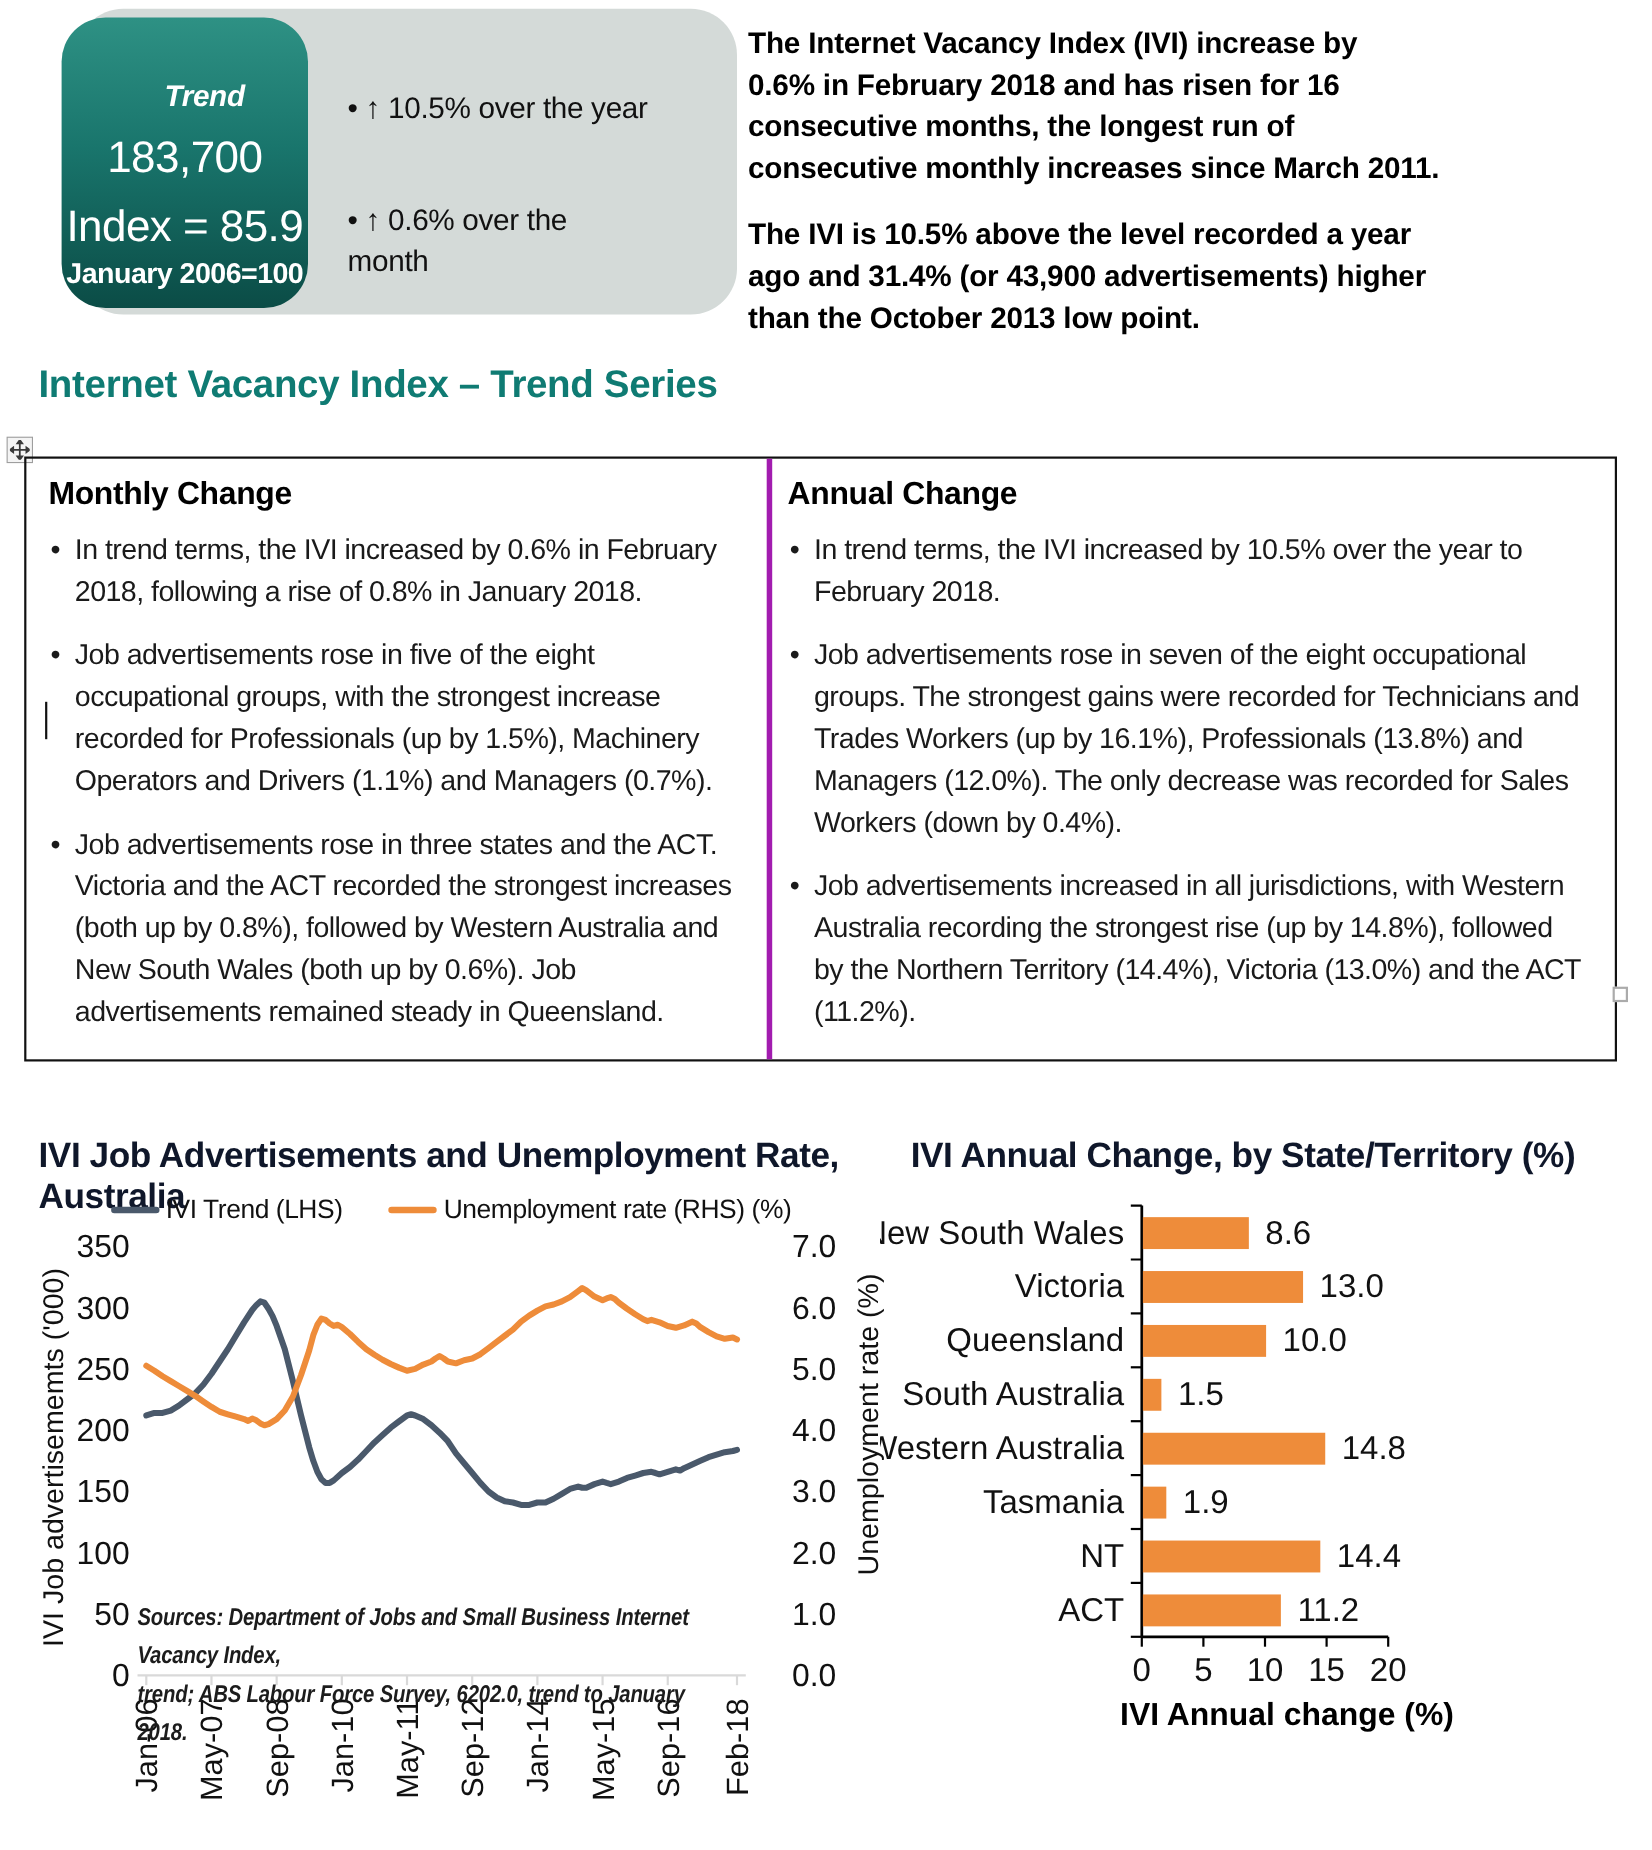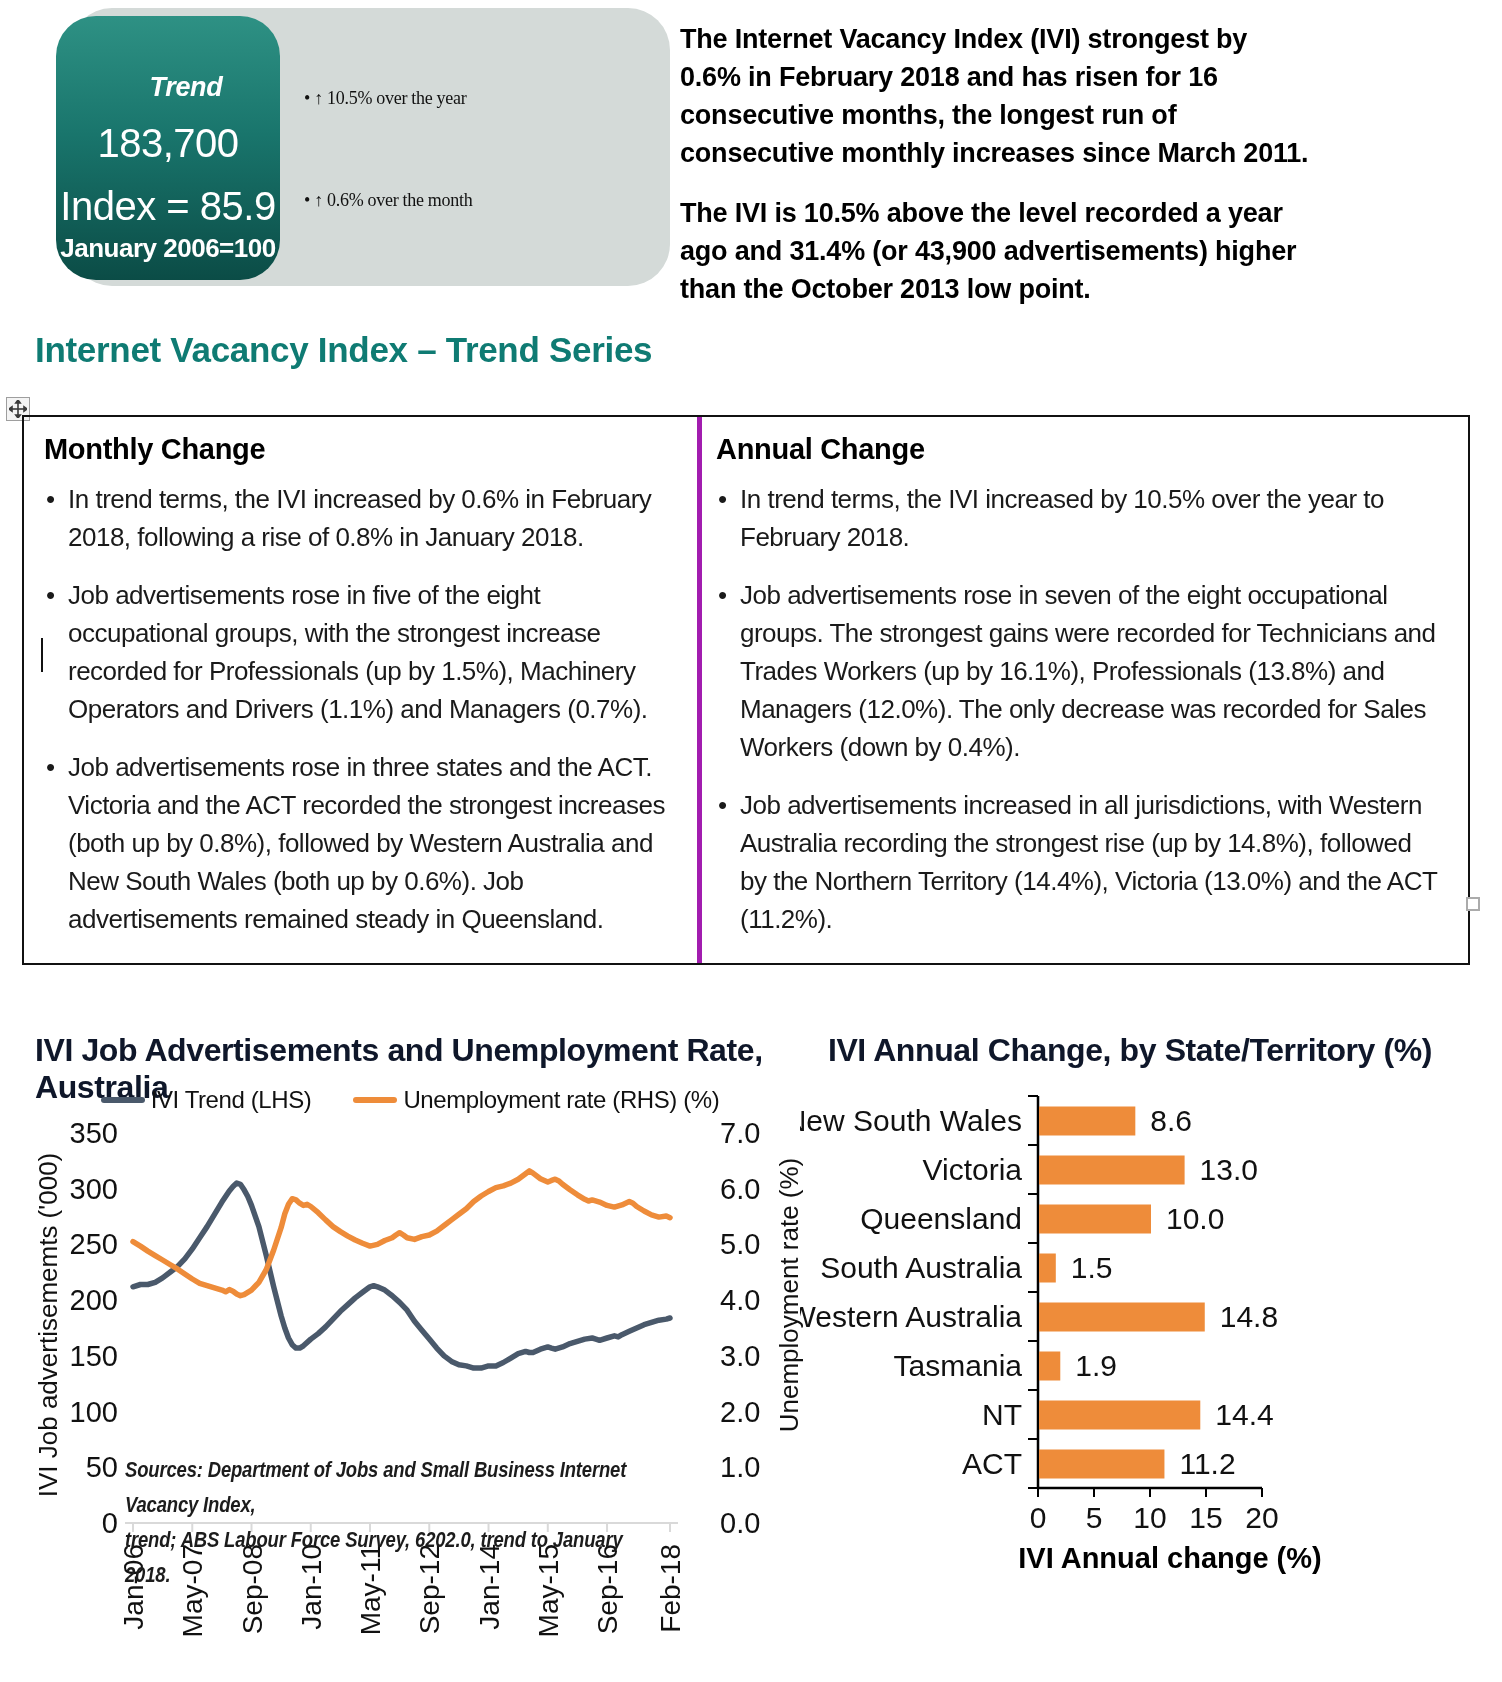--- a/index.html
+++ b/index.html
@@ -8,21 +8,21 @@
   .abs{position:absolute;}
 
   
   .gray-panel{left:70px;top:8px;width:600px;height:278px;border-radius:42px;background:#D4DAD8;}
   .teal-card{left:56px;top:16px;width:224px;height:264px;border-radius:40px;
              background:linear-gradient(180deg,#2E9184 0%,#19756C 45%,#0B4C46 100%);
              color:#fff;text-align:center;padding-top:56px;box-sizing:border-box;}
   .card-trend{font-style:italic;font-weight:700;font-size:27px;letter-spacing:-0.3px;margin-left:36px;}
   .card-big{font-size:40px;letter-spacing:-0.5px;margin-top:18px;}
   .card-base{font-size:26px;font-weight:700;letter-spacing:-0.5px;margin-top:4px;}
-  .panel-bullet{left:304px;font-size:18px;letter-spacing:-0.3px;color:#111;line-height:37px;font-family:Liberation Serif, serif;}
+  .panel-bullet{left:316px;font-size:27px;letter-spacing:-0.3px;color:#111;line-height:37px;}
 
   .intro{left:680px;top:20px;width:800px;font-weight:700;font-size:27px;line-height:38px;
          letter-spacing:-0.2px;color:#000;}
   .intro .para{margin-bottom:22px;}
 
   .section-title{left:35px;top:330px;font-size:35px;font-weight:700;color:#0F7B73;letter-spacing:-0.3px;}
 
   .move-handle{left:6px;top:397px;width:24px;height:24px;background:#F4F4F4;border:1px solid #9E9E9E;
                display:flex;align-items:center;justify-content:center;box-sizing:border-box;}
   .resize-handle{left:1466px;top:897px;width:14px;height:14px;background:#fff;border:2px solid #ABABAB;box-sizing:border-box;}
@@ -60,21 +60,21 @@
   </div>
   <div class="abs teal-card">
     <div class="card-trend">Trend</div>
     <div class="card-big">183,700</div>
     <div class="card-big">Index = 85.9</div>
     <div class="card-base">January 2006=100</div>
   </div>
 
   <div class="abs intro">
     <div class="para">
-        <div>The Internet Vacancy Index (IVI) strongest by</div>
+        <div>The Internet Vacancy Index (IVI) increase by</div>
         <div>0.6% in February 2018 and has risen for 16</div>
         <div>consecutive months, the longest run of</div>
         <div>consecutive monthly increases since March 2011.</div>
       </div>
     <div class="para">
         <div>The IVI is 10.5% above the level recorded a year</div>
         <div>ago and 31.4% (or 43,900 advertisements) higher</div>
         <div>than the October 2013 low point.</div>
       </div>
   </div>

